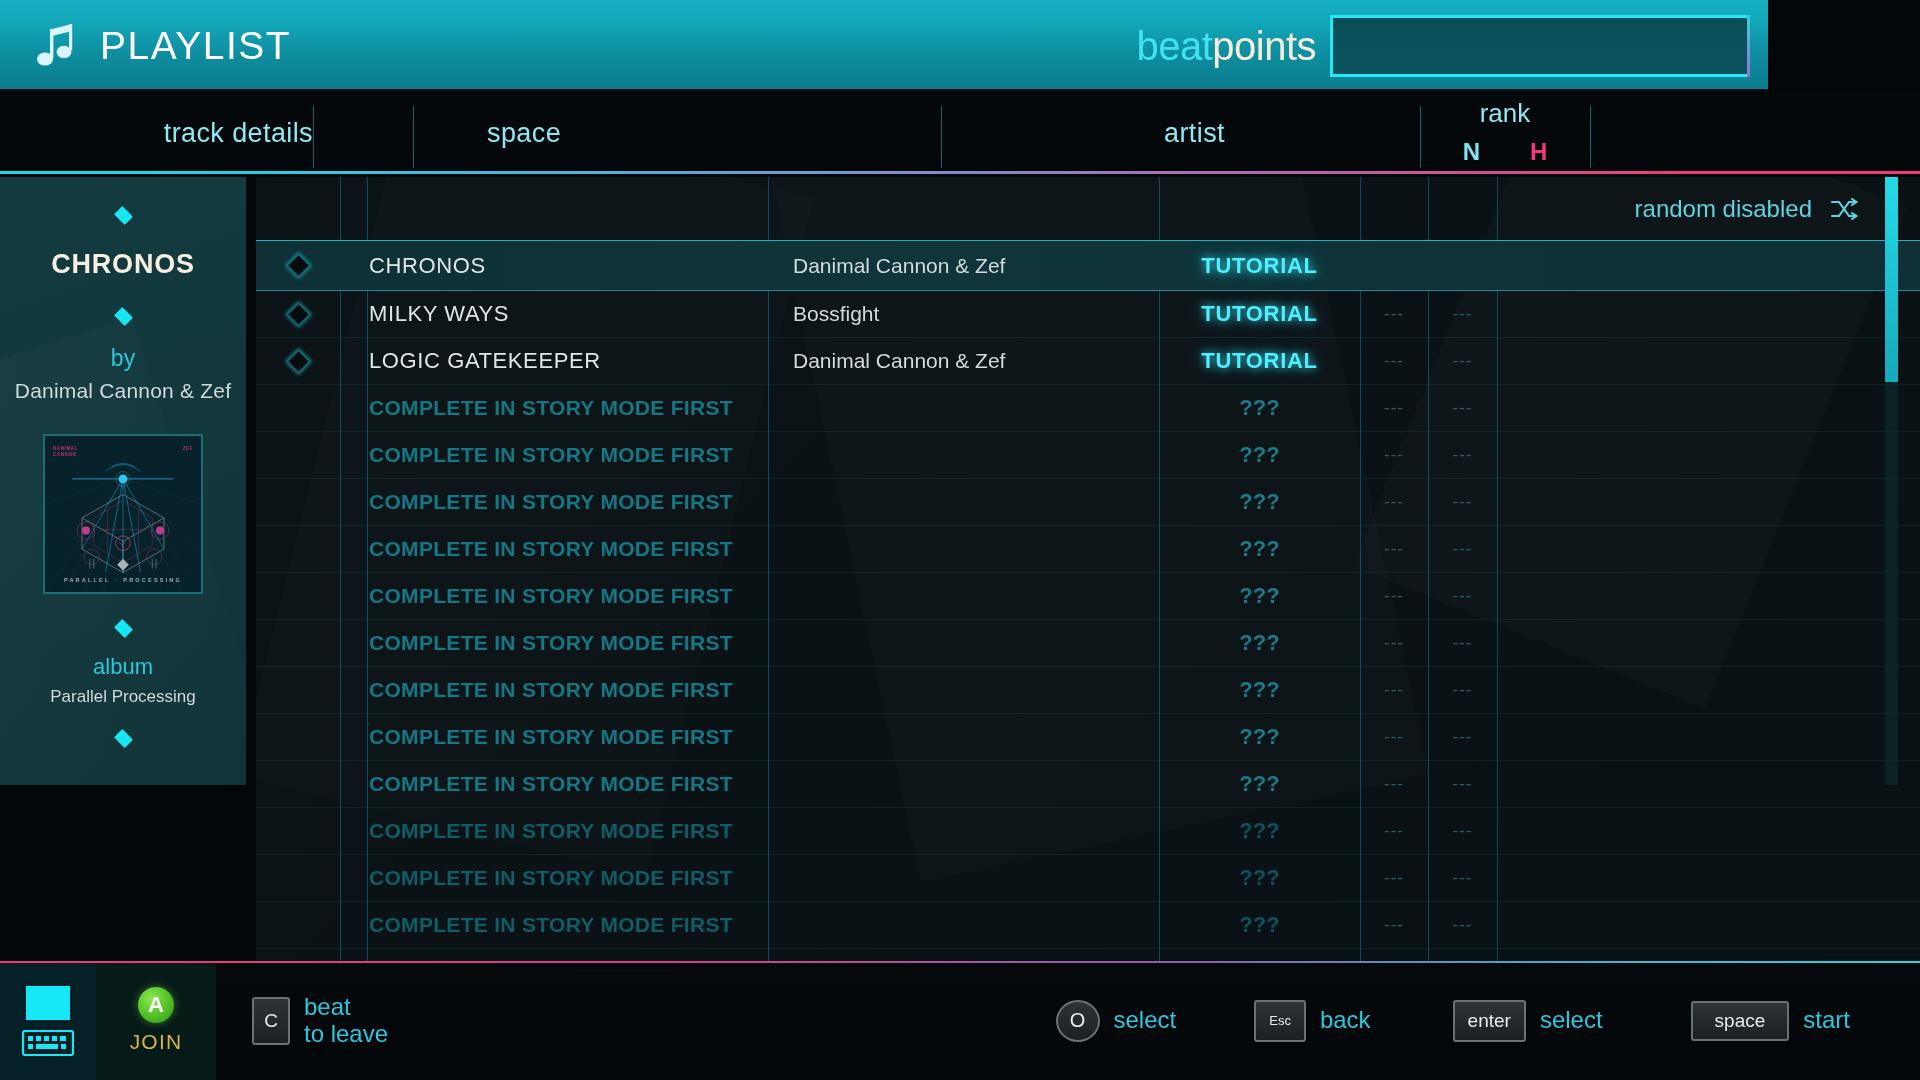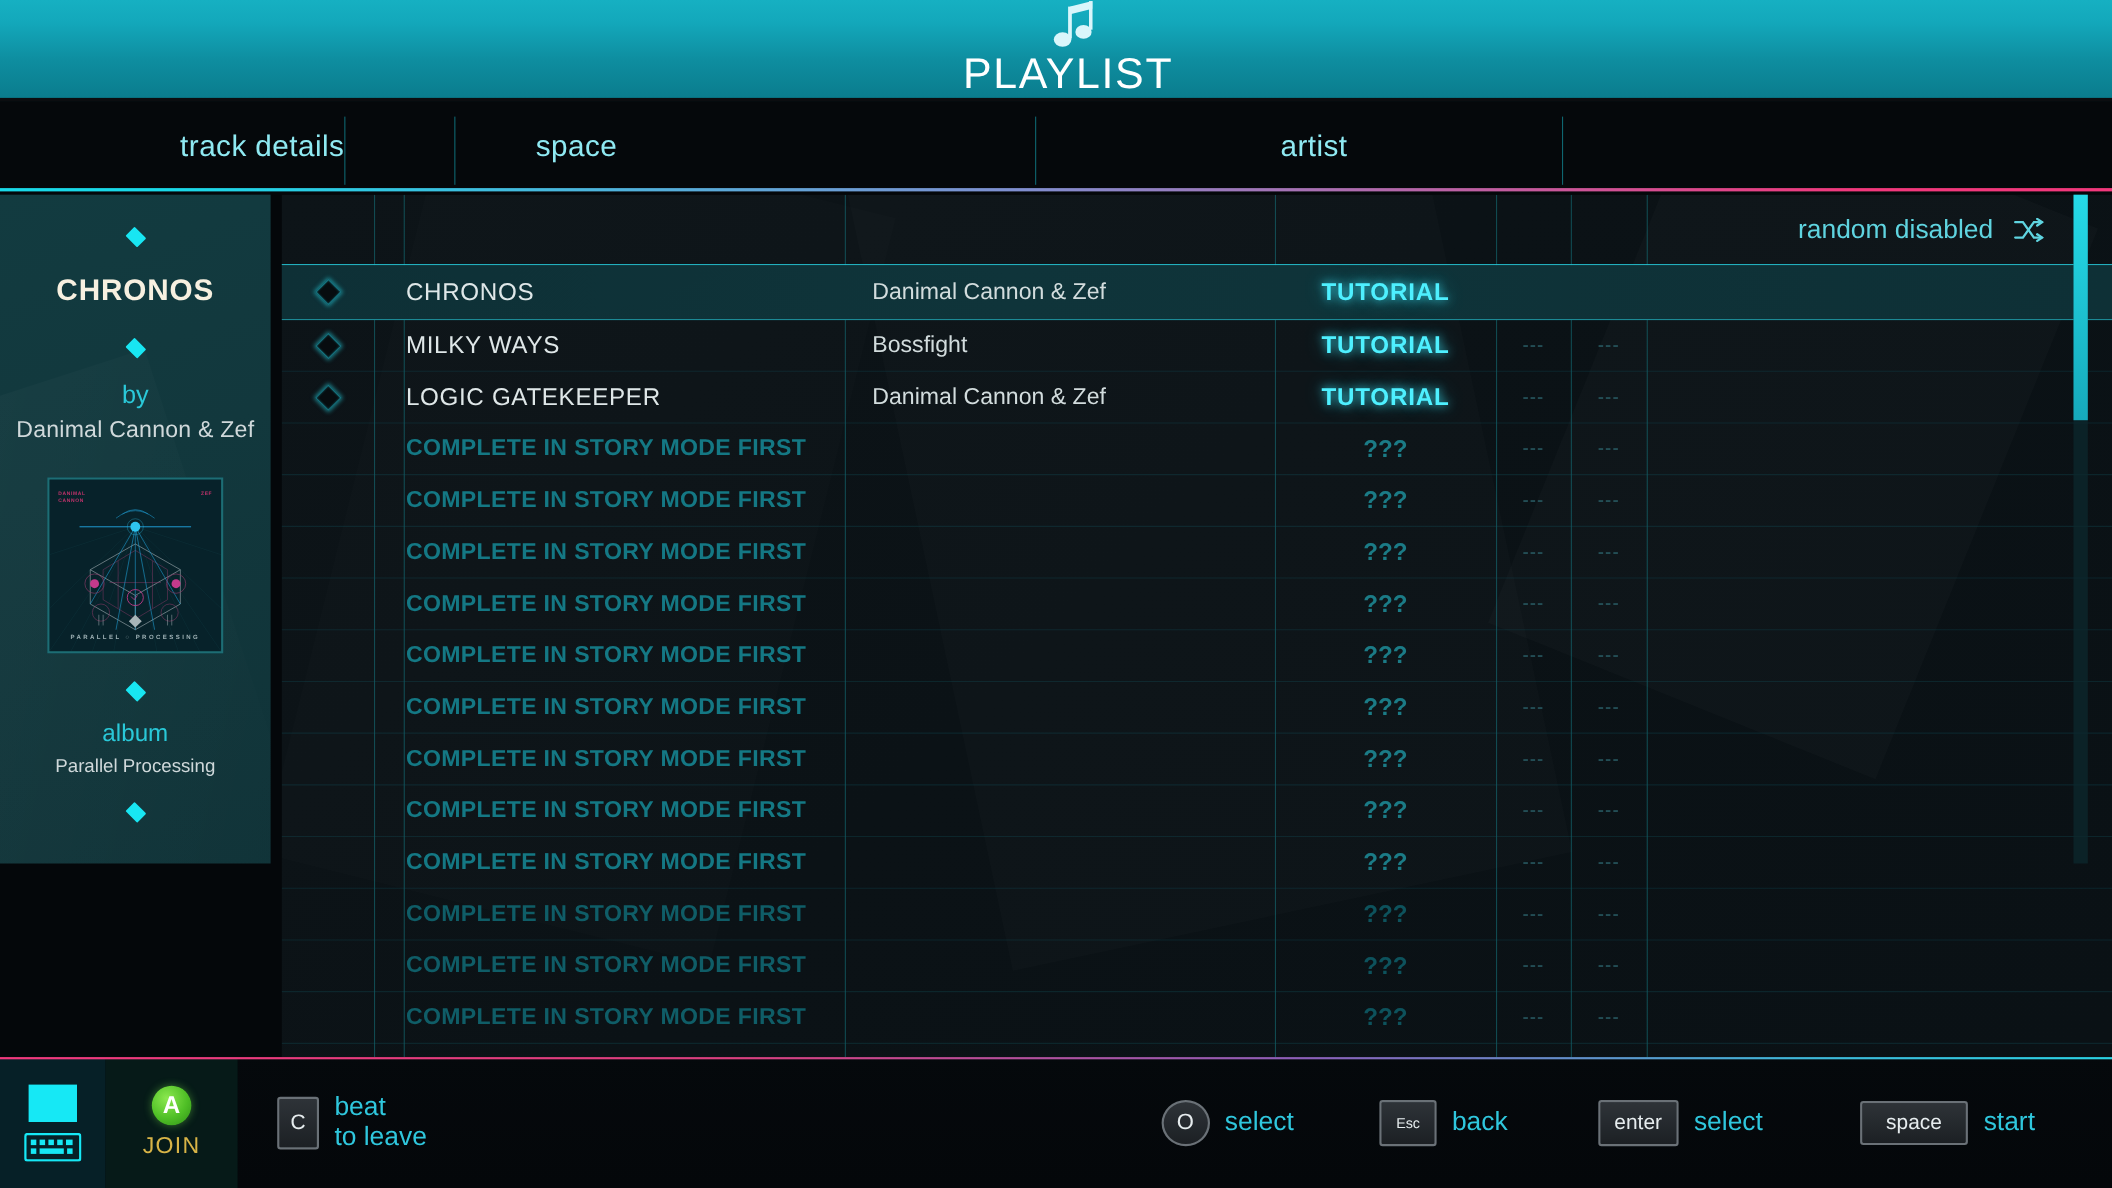--- a/index.html
+++ b/index.html
@@ -7,23 +7,23 @@
     width:1920px; height:1080px;
     background:#05080a; overflow:hidden;
     font-family:"Liberation Sans", sans-serif;
   }
 
   
   #app { position:relative; width:1920px; height:1080px; background:#04070a; }
 
   
   .header {
-    position:absolute; left:0; top:0; width:1920px; height:92px;
+    position:absolute; left:0; top:0; width:1768px; height:92px;
     background:linear-gradient(180deg,#16b0c2 0%,#13a8bb 22%,#0e8d9f 60%,#0a7b8c 100%);
-    display:flex; align-items:center;flex-direction:column;
+    display:flex; align-items:center;
   }
   .header::after{
     content:""; position:absolute; left:0; right:0; bottom:0; height:3px;
     background:#0b0d10;
   }
   .hdr-note {
     margin-left:36px; width:42px; height:46px; position:relative; flex:0 0 auto;
   }
   .hdr-note svg { display:block; }
   .hdr-title {
@@ -306,20 +306,27 @@
   <div class="colhdr">
     <div class="ch ch-details">
       <span class="ch-label">track details</span>
     </div>
     <div class="ch ch-gap"></div>
     <div class="ch ch-track">
       <span class="ch-label">space</span>
     </div>
     <div class="ch ch-artist">
       <span class="ch-label">artist</span>
+    </div>
+    <div class="ch ch-rank">
+      <span class="rk-title">rank</span>
+      <span class="rk-nh">
+        <span class="rk-n">N</span>
+        <span class="rk-h">H</span>
+      </span>
     </div>
     <div class="ch ch-tail"></div>
   </div>
 
   <div class="sidebar">
     <div class="sb-shine"></div>
     <div class="diamond sb-d1"></div>
 
     <div class="sb-title-wrap">
       <span class="sb-title">CHRONOS</span>

